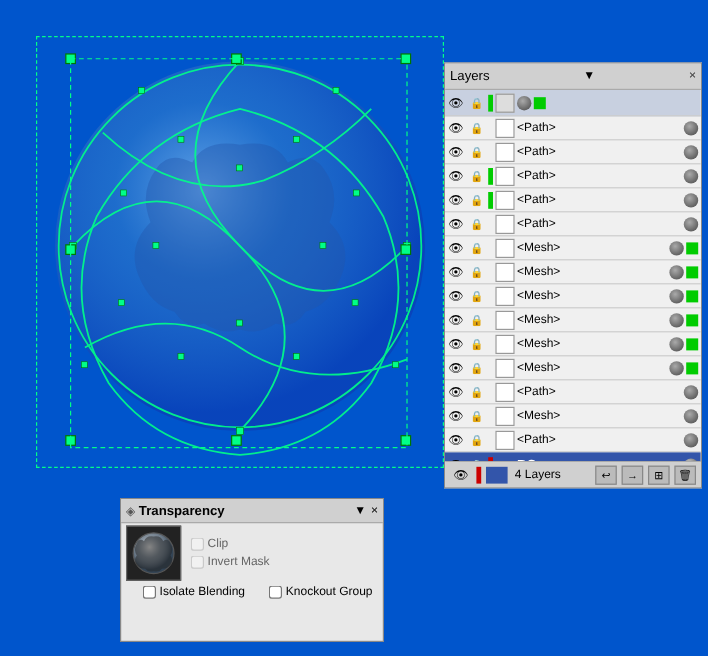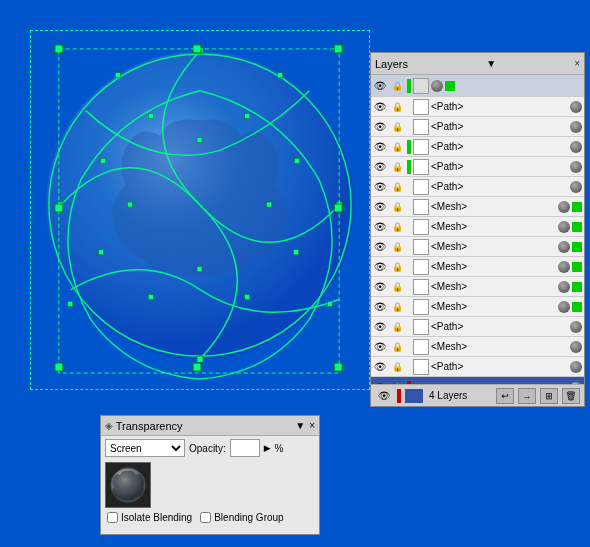--- a/index.html
+++ b/index.html
@@ -248,20 +248,21 @@
       display: flex;
       align-items: center;
       padding: 2px 6px;
       gap: 8px;
     }
 
     .bottom-checkbox {
       display: flex;
       gap: 3px;
       font-size: 10px;
+      margin-left: 12px;
     }
 
     .bottom-checkbox input[type="checkbox"] {
       width: 11px;
       height: 11px;
     }
 
     
     .green-bar {
       width: 4px;
@@ -585,55 +586,56 @@
     <div class="footer-btn">↩</div>
     <div class="footer-btn">→</div>
     <div class="footer-btn">⊞</div>
     <div class="footer-btn">🗑</div>
   </div>
 </div>
 
 <div class="transparency-panel">
   <div class="panel-header">
     <span style="font-size:10px; color:#555;">◈</span>
-    <span style="margin-left:3px;">Transparency</span>
+    <span style="margin-left:3px;font-weight:bold;">Transparency</span>
     <span style="flex:1;"></span>
     <span style="font-size:10px; cursor:pointer; margin-right:4px;">▼</span>
     <span class="panel-close">×</span>
   </div>
 
-  <div class="panel-row">
-    <select class="blend-select">
-      <option>Screen</option>
-    </select>
-    <span class="opacity-label">Opacity:</span>
-    <input type="text" class="opacity-input" value="" style="">
-    <span style="font-size:9px; cursor:pointer;">▶</span>
-    <span class="percent-label">%</span>
-  </div>
 
   <div class="panel-middle">
     <div class="thumb-box">
       <svg width="40" height="40" viewBox="0 0 40 40">
         <defs>
           <radialGradient id="tg" cx="40%" cy="35%" r="55%">
             <stop offset="0%" stop-color="#ffffff" stop-opacity="0.9"></stop>
             <stop offset="50%" stop-color="#aabbcc" stop-opacity="0.7"></stop>
             <stop offset="100%" stop-color="#334455" stop-opacity="1"></stop>
           </radialGradient>
         </defs>
         <circle cx="20" cy="20" r="17" fill="url(#tg)" stroke="#555" stroke-width="1"></circle>
         <path d="M20,6 Q26,5 28,10 Q32,7 34,12 Q37,17 34,22 Q37,26 34,30 Q31,33 27,33 Q25,36 20,35 Q15,36 13,33 Q9,33 6,30 Q3,26 6,22 Q3,17 6,12 Q8,7 12,10 Q14,5 20,6Z" fill="#222" opacity="0.5"></path>
       </svg>
     </div>
+    <div class="checkboxes">
+      <div class="checkbox-row">
+        <input type="checkbox" disabled="" style="">
+        <span>Clip</span>
+      </div>
+      <div class="checkbox-row">
+        <input type="checkbox" disabled="" style="">
+        <span>Invert Mask</span>
+      </div>
+    </div>
   </div>
 
   <div class="panel-bottom">
     <div class="bottom-checkbox">
       <input type="checkbox" style="">
       <span>Isolate Blending</span>
     </div>
     <div class="bottom-checkbox">
       <input type="checkbox" style="">
-      <span>Blending Group</span>
+      <span>Knockout Group</span>
     </div>
   </div>
 </div>
 
 </body></html>

